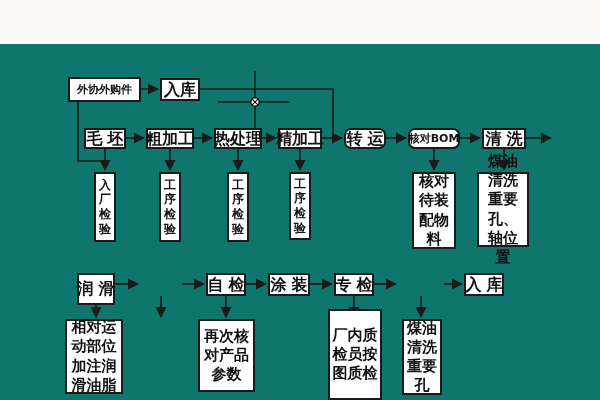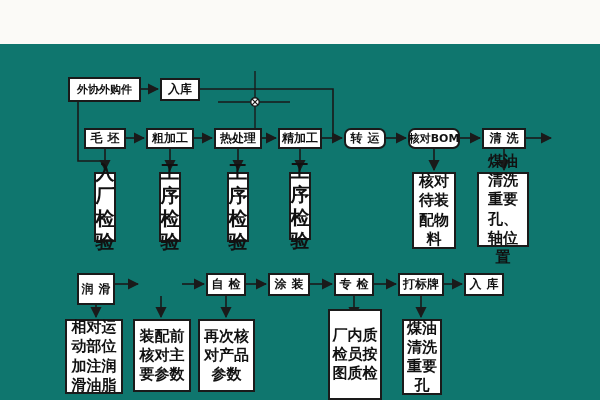--- a/index.html
+++ b/index.html
@@ -25,25 +25,25 @@
     background: #ffffff;
     border: 2px solid #1a1a1a;
     color: #111111;
     font-weight: bold;
     display: flex;
     align-items: center;
     justify-content: center;
     text-align: center;
     line-height: 1.25;
   }
-  .step { font-size: 12px; white-space: nowrap; }
+  .step { font-size: 16px; white-space: nowrap; }
   .sp { letter-spacing: 5px; text-indent: 5px; }
   .small { font-size: 11px; }
   .vert {
-    font-size: 19px;
+    font-size: 12px;
     word-break: break-all;
     white-space: normal;
     padding: 1px 0;
     line-height: 1.22;
   }
   .multi {
     font-size: 15px;
     word-break: break-all;
     white-space: normal;
     padding: 2px;
@@ -122,22 +122,20 @@
   <div class="box vert" style="left:159px;top:128px;width:22px;height:70px;">工序检验</div>
   <div class="box vert" style="left:227px;top:128px;width:22px;height:70px;">工序检验</div>
   <div class="box vert" style="left:289px;top:128px;width:22px;height:68px;">工序检验</div>
   <div class="box multi" style="left:412px;top:128px;width:44px;height:77px;">核对待装配物料</div>
   <div class="box multi" style="left:477px;top:128px;width:52px;height:75px;">煤油清洗重要孔、轴位置</div>
 
   <div class="box step sp" style="left:77px;top:229px;width:38px;height:32px;">润滑</div>
   <div class="box step sp" style="left:206px;top:229px;width:40px;height:23px;">自检</div>
   <div class="box step sp" style="left:268px;top:229px;width:42px;height:23px;">涂装</div>
   <div class="box step sp" style="left:334px;top:229px;width:40px;height:23px;">专检</div>
-  <div class="box step" style="left:398px;top:229px;width:46px;height:23px;">打标牌</div>
   <div class="box step sp" style="left:464px;top:229px;width:40px;height:23px;">入库</div>
 
   <div class="box multi" style="left:65px;top:275px;width:58px;height:75px;">相对运动部位加注润滑油脂</div>
-  <div class="box multi" style="left:133px;top:275px;width:58px;height:73px;">装配前核对主要参数</div>
   <div class="box multi" style="left:198px;top:275px;width:57px;height:73px;">再次核对产品参数</div>
   <div class="box multi" style="left:328px;top:265px;width:54px;height:91px;">厂内质检员按图质检</div>
   <div class="box multi" style="left:402px;top:275px;width:40px;height:76px;">煤油清洗重要孔</div>
 
 </div>
 
 </body></html>

